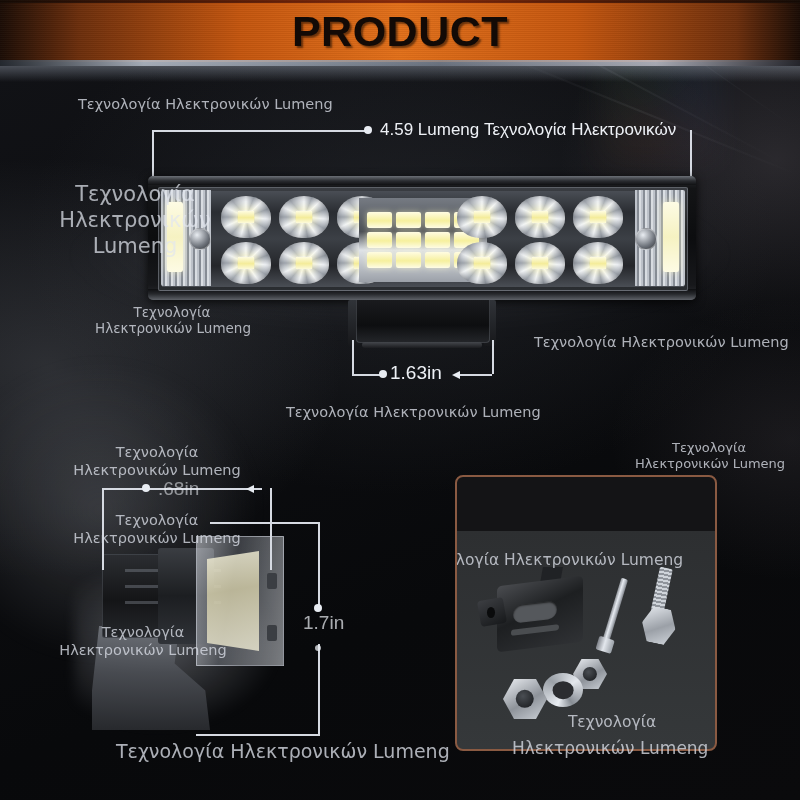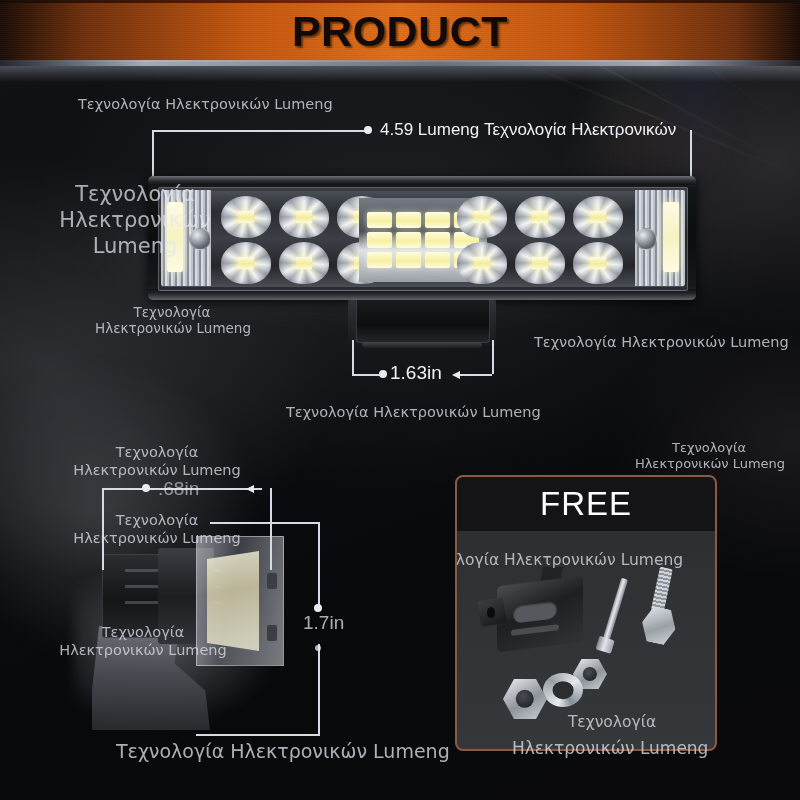--- a/index.html
+++ b/index.html
@@ -351,21 +351,20 @@
   <div class="wm" style="left:92px;top:512px;font-size:14.5px;text-align:center;width:130px;">Τεχνολογία</div>
   <div class="wm" style="left:62px;top:530px;font-size:14.5px;text-align:center;width:190px;">Ηλεκτρονικών Lumeng</div>
   <div class="wm" style="left:78px;top:624px;font-size:14.5px;text-align:center;width:130px;">Τεχνολογία</div>
   <div class="wm" style="left:48px;top:642px;font-size:14.5px;text-align:center;width:190px;">Ηλεκτρονικών Lumeng</div>
   <div class="wm" style="left:116px;top:740px;font-size:19px;">Τεχνολογία Ηλεκτρονικών Lumeng</div>
 
   <div class="wm" style="left:664px;top:440px;font-size:13px;text-align:center;width:90px;">Τεχνολογία</div>
   <div class="wm" style="left:620px;top:456px;font-size:13px;text-align:center;width:180px;">Ηλεκτρονικών Lumeng</div>
 
   <div class="free-wrap">
-    <div class="free-title">FREE</div>
 
     <div class="acc acc-bracket">
       <div class="ab-tab"></div>
       <div class="ab-main"></div>
       <div class="ab-ear"></div>
       <div class="ab-hole"></div>
       <div class="ab-slot"></div>
       <div class="ab-slot2"></div>
     </div>
 

